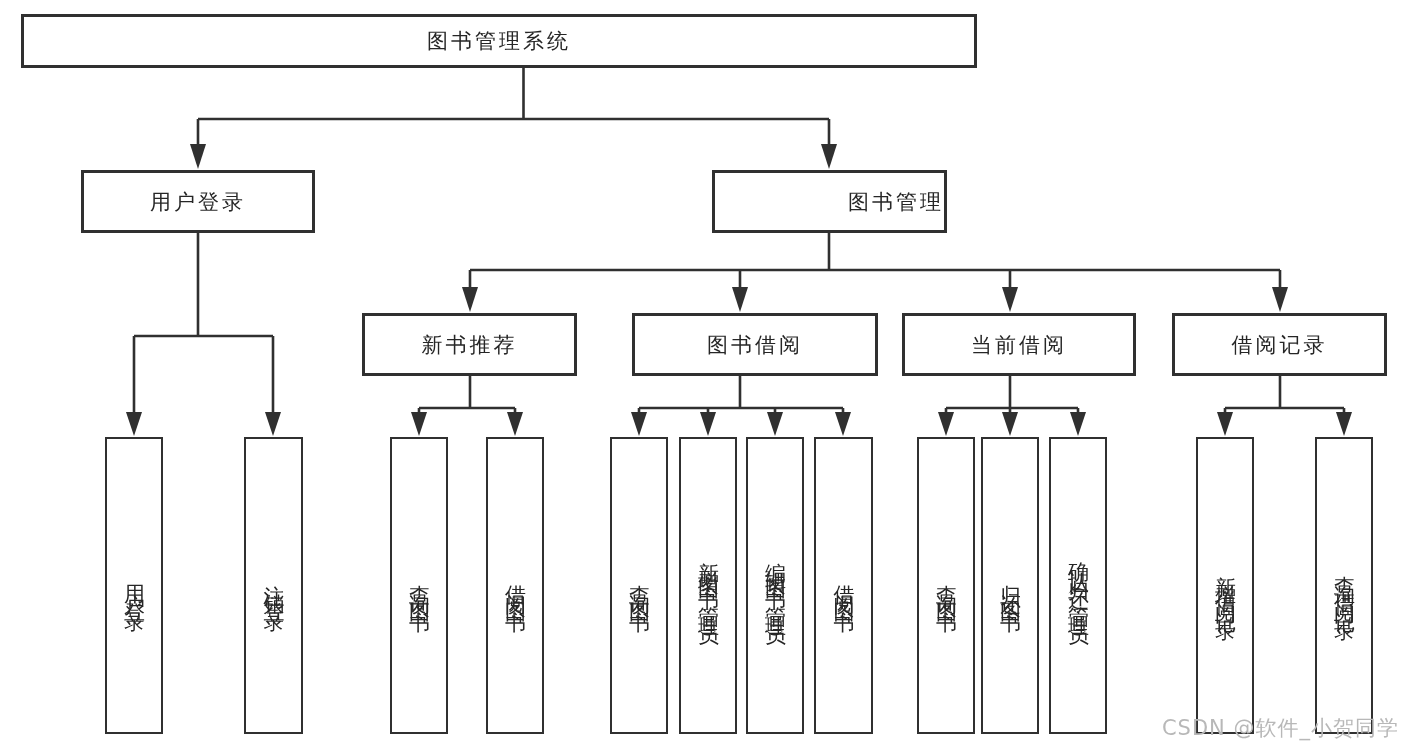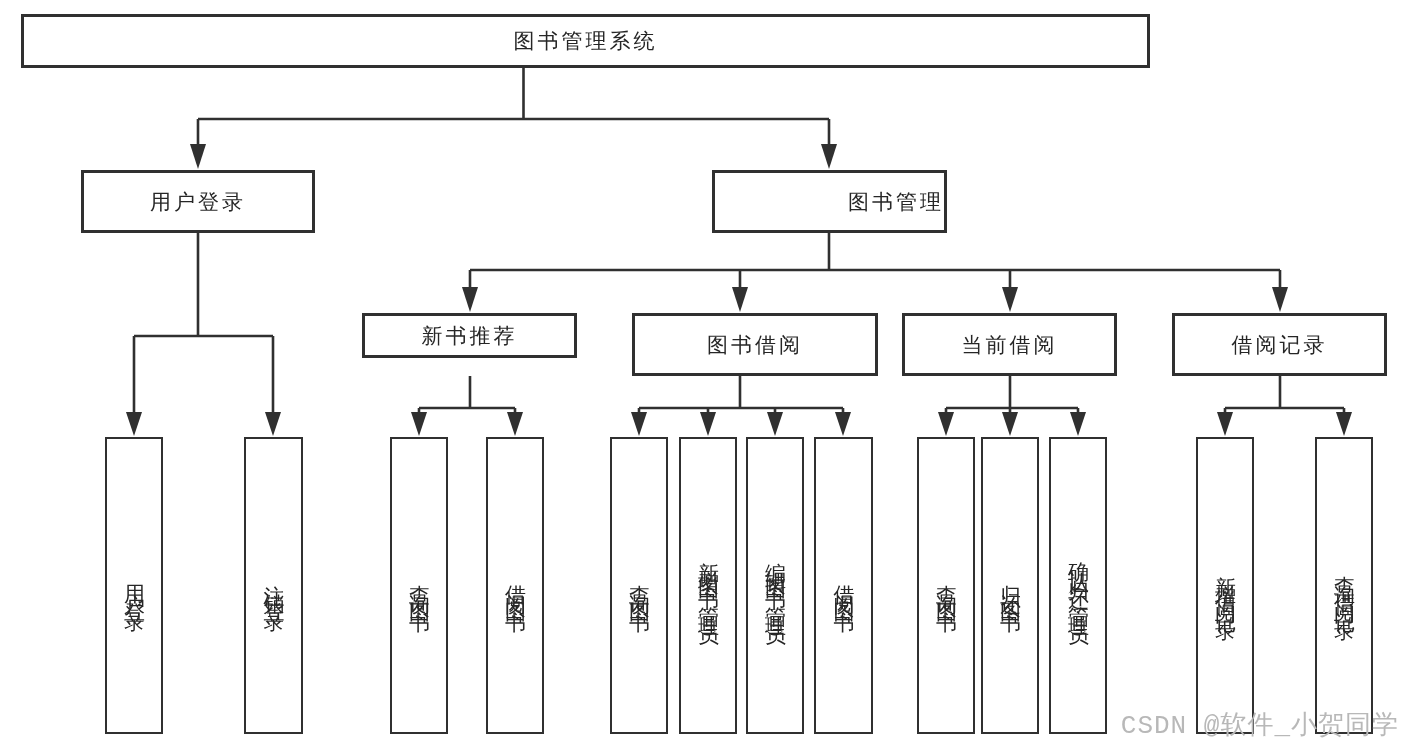--- a/index.html
+++ b/index.html
@@ -32,25 +32,24 @@
     text-orientation:mixed;
     font-size:21px;
     letter-spacing:9px;
     line-height:1;
     color:#262626;
   }
   #watermark{
     position:absolute;
     right:6px;bottom:5px;
     z-index:2;
-    font-size:26px;
+    font-size:21px;
     letter-spacing:1px;
     color:#b8b8b8;
     white-space:nowrap;
-    font-family:Liberation Mono, monospace;
   }
 </style>
 </head>
 <body>
 
 <div id="stage">
 
   <svg id="wires" width="1405" height="747" viewBox="0 0 1405 747">
     <g stroke="#303030" stroke-width="2.6" fill="none">
 
@@ -84,38 +83,38 @@
       <polygon points="767,412 783,412 775,436"></polygon>
       <polygon points="835,412 851,412 843,436"></polygon>
       <polygon points="938,412 954,412 946,436"></polygon>
       <polygon points="1002,412 1018,412 1010,436"></polygon>
       <polygon points="1070,412 1086,412 1078,436"></polygon>
       <polygon points="1217,412 1233,412 1225,436"></polygon>
       <polygon points="1336,412 1352,412 1344,436"></polygon>
     </g>
   </svg>
 
-  <div class="node h-node" style="left:21px;top:14px;width:1129px;height:54px;">
+  <div class="node h-node" style="left:21px;top:14px;width:956px;height:54px;">
     <span>图书管理系统</span>
   </div>
 
   <div class="node h-node" style="left:81px;top:170px;width:234px;height:63px;">
     <span>用户登录</span>
   </div>
   <div class="node h-node" style="left:712px;top:170px;width:235px;height:63px;justify-content:flex-end;">
     <span>图书管理</span>
   </div>
 
-  <div class="node h-node" style="left:362px;top:313px;width:215px;height:45px;">
+  <div class="node h-node" style="left:362px;top:313px;width:215px;height:63px;">
     <span>新书推荐</span>
   </div>
   <div class="node h-node" style="left:632px;top:313px;width:246px;height:63px;">
     <span>图书借阅</span>
   </div>
-  <div class="node h-node" style="left:902px;top:313px;width:215px;height:63px;align-items:center;">
+  <div class="node h-node" style="left:902px;top:313px;width:234px;height:63px;align-items:center;">
     <span>当前借阅</span>
   </div>
   <div class="node h-node" style="left:1172px;top:313px;width:215px;height:63px;">
     <span>借阅记录</span>
   </div>
 
   <div class="node leaf" style="left:105px;top:437px;width:58px;height:297px;">
     <span>用户登录</span>
   </div>
   <div class="node leaf" style="left:244px;top:437px;width:59px;height:297px;">

